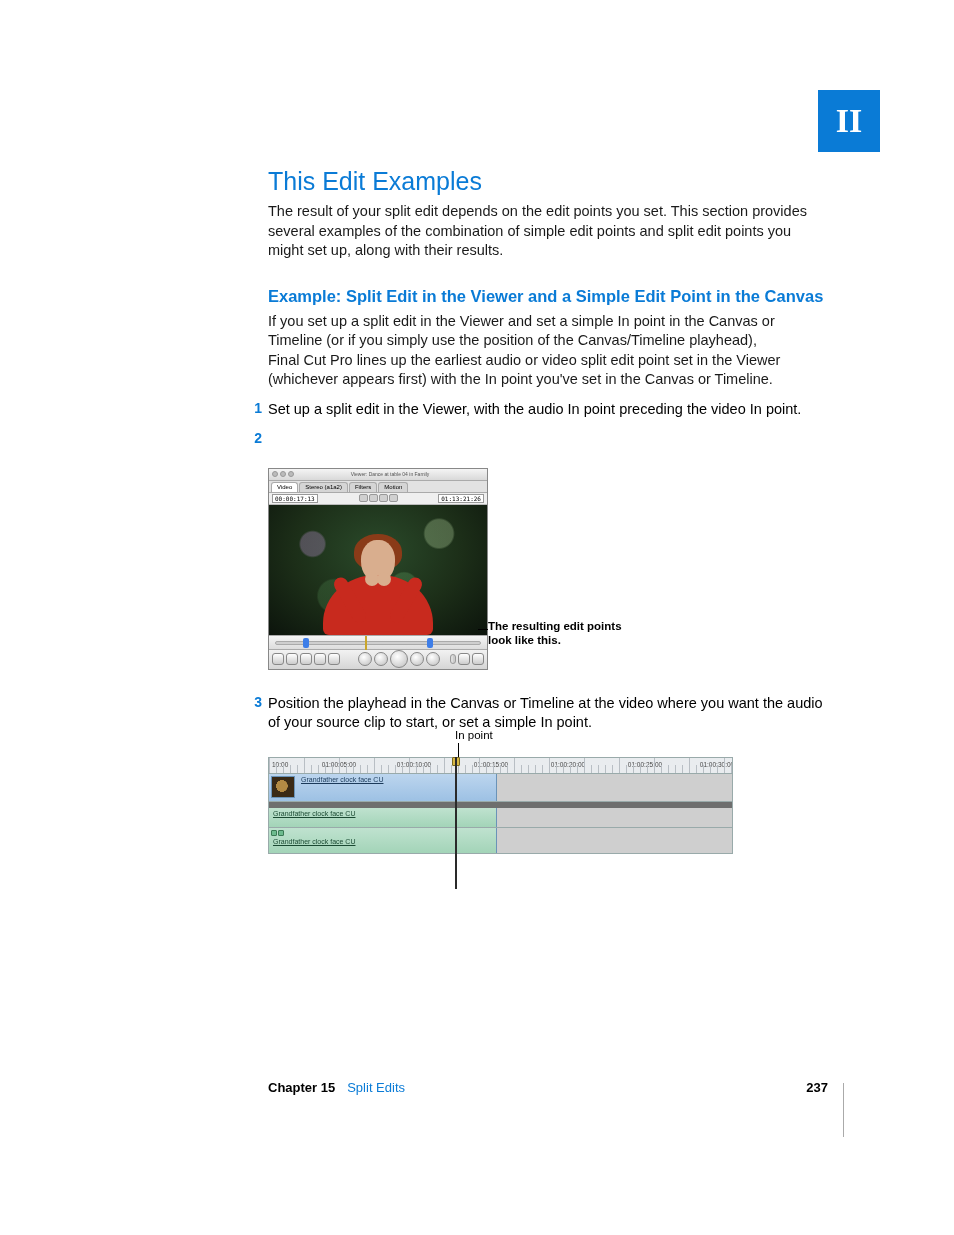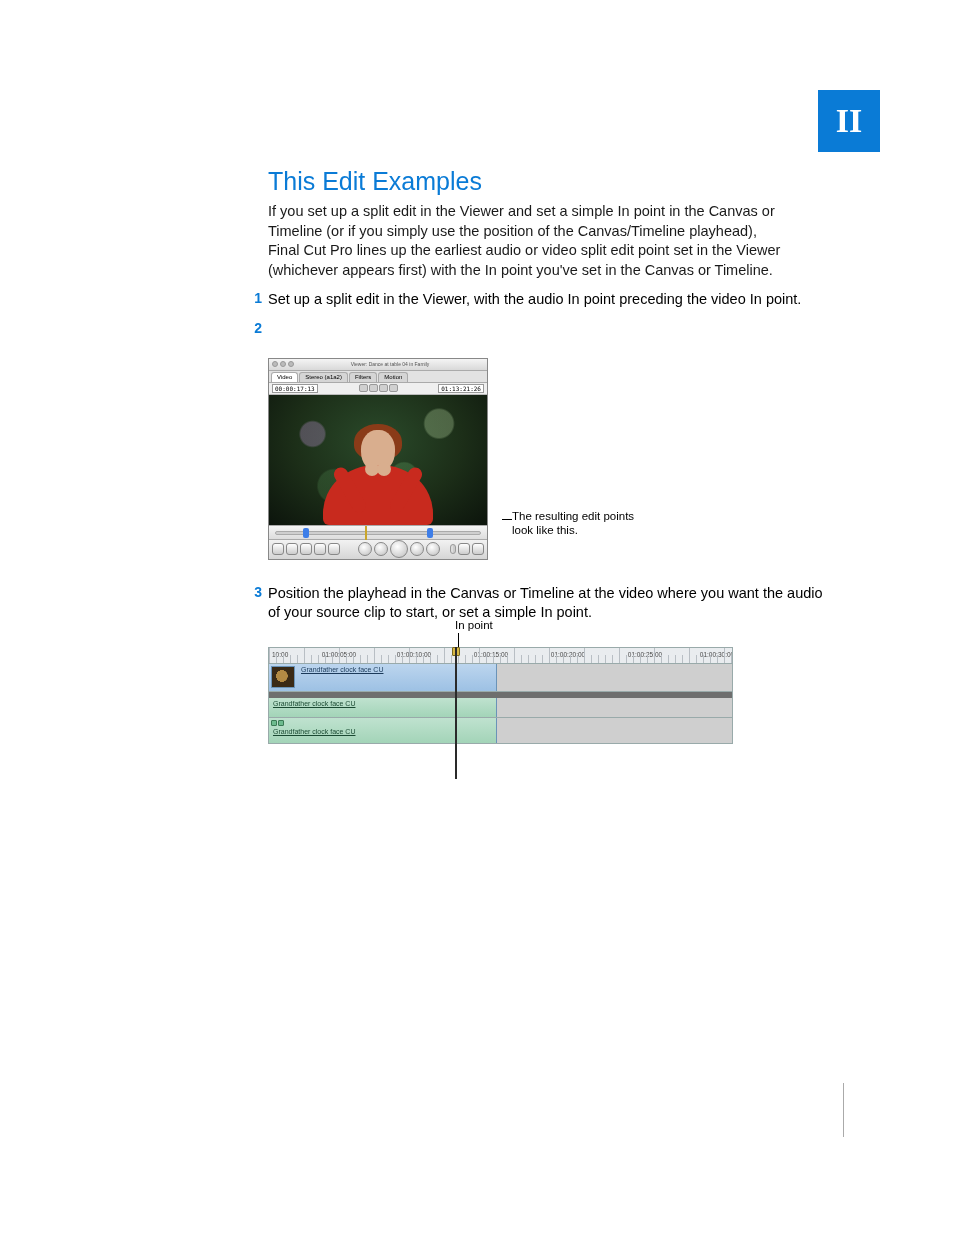--- a/index.html
+++ b/index.html
@@ -46,21 +46,21 @@
   .scrub-track{position:absolute; left:6px; right:6px; top:5px; height:4px; background:#cfcfcf; border:1px solid #aaa; border-radius:2px;}
   .scrub-in{position:absolute; top:2px; width:6px; height:10px; background:#3e7ee8; left:34px; border-radius:2px;}
   .scrub-out{position:absolute; top:2px; width:6px; height:10px; background:#3e7ee8; left:158px; border-radius:2px;}
   .scrub-head{position:absolute; top:0; left:96px; width:2px; height:14px; background:#caa62b;}
   .viewer-controls { height: 20px; background: linear-gradient(#f2f2f2,#d6d6d6); border-top:1px solid #aaa; display:flex; align-items:center; padding:0 3px; gap:2px;}
   .vc-btn{width:12px;height:12px;border:1px solid #888;border-radius:3px;background:linear-gradient(#fff,#ccc);}
   .vc-round{width:14px;height:14px;border:1px solid #888;border-radius:50%;background:radial-gradient(circle at 40% 35%, #fff, #bdbdbd);}
   .vc-big{width:18px;height:18px;}
   .vc-jog{flex:1;height:10px;border:1px solid #999;border-radius:5px;background:repeating-linear-gradient(90deg,#ddd 0 2px,#ccc 2px 4px);}
   .vc-btns-right{display:flex;gap:2px;}
-  .viewer-callout { position: relative; margin-left: 24px; margin-bottom: 22px; }
+  .viewer-callout { position: relative; margin-left: 0; margin-bottom: 22px; font-weight: bold; }
   .callout-line { position: absolute; left: -10px; top: 10px; width: 10px; height: 1px; background: #000; }
   .callout-text { font-size: 11.5px; line-height: 1.25; width: 140px; }
   
   .tl-fig { margin-top: 24px; width: 465px; position:relative; }
   .tl-callout-wrap{position:absolute; left:187px; top:-28px;}
   .tl-callout-text{font-size:11.5px;}
   .tl-callout-line{position:absolute; left:3px; top:14px; width:1px; height:18px; background:#000;}
   .tl-ruler { height: 17px; border:1px solid #9aa; background:#e9ecef; position:relative; overflow:hidden;}
   .tl-tick{position:absolute;top:0;width:1px;height:100%;background:#b8bec4;}
   .tl-tc{position:absolute; top:3px; font-size:6.5px; color:#4a4a4a; font-family: Arial, sans-serif; transform:translateX(-50%); white-space:nowrap;}
@@ -87,21 +87,23 @@
   .side-rule { position:absolute; right:110px; bottom:98px; width:1px; height:54px; background:#aaa;}
 </style>
 </head>
 <body>
 
 <div class="page">
   <div class="tab">II</div>
 
   <div class="content">
     <h1 class="h1">This Edit Examples</h1>
-
+    <p class="body-text">The result of your split edit depends on the edit points you set. This section provides several examples of the combination of simple edit points and split edit points you might set up, along with their results.</p>
+
+    <h2 class="h2">Example:  Split Edit in the Viewer and a Simple Edit Point in the Canvas</h2>
     <p class="body-text">If you set up a split edit in the Viewer and set a simple In point in the Canvas or Timeline (or if you simply use the position of the Canvas/Timeline playhead), Final&nbsp;Cut&nbsp;Pro lines up the earliest audio or video split edit point set in the Viewer (whichever appears first) with the In point you've set in the Canvas or Timeline.</p>
 
     <div class="step-row">
       <div class="step-num">1</div>
       <div class="step-txt">Set up a split edit in the Viewer, with the audio In point preceding the video In point.</div>
     </div>
     <div class="step-row">
       <div class="step-num">2</div>
     </div>
 
@@ -280,14 +282,21 @@
           <div class="tl-clip-label audio">Grandfather clock face CU</div>
         </div>
       </div>
       <div class="tl-playhead">
         <div class="cap"></div>
         <div class="stem"></div>
       </div>
     </div>
   </div>
 
+  <div class="footer">
+    <div class="footer-left">
+      <span class="footer-chapter">Chapter 15</span>
+      <span class="footer-title">Split Edits</span>
+    </div>
+    <span class="footer-page">237</span>
+  </div>
   <div class="side-rule"></div>
 </div>
 
 </body></html>

